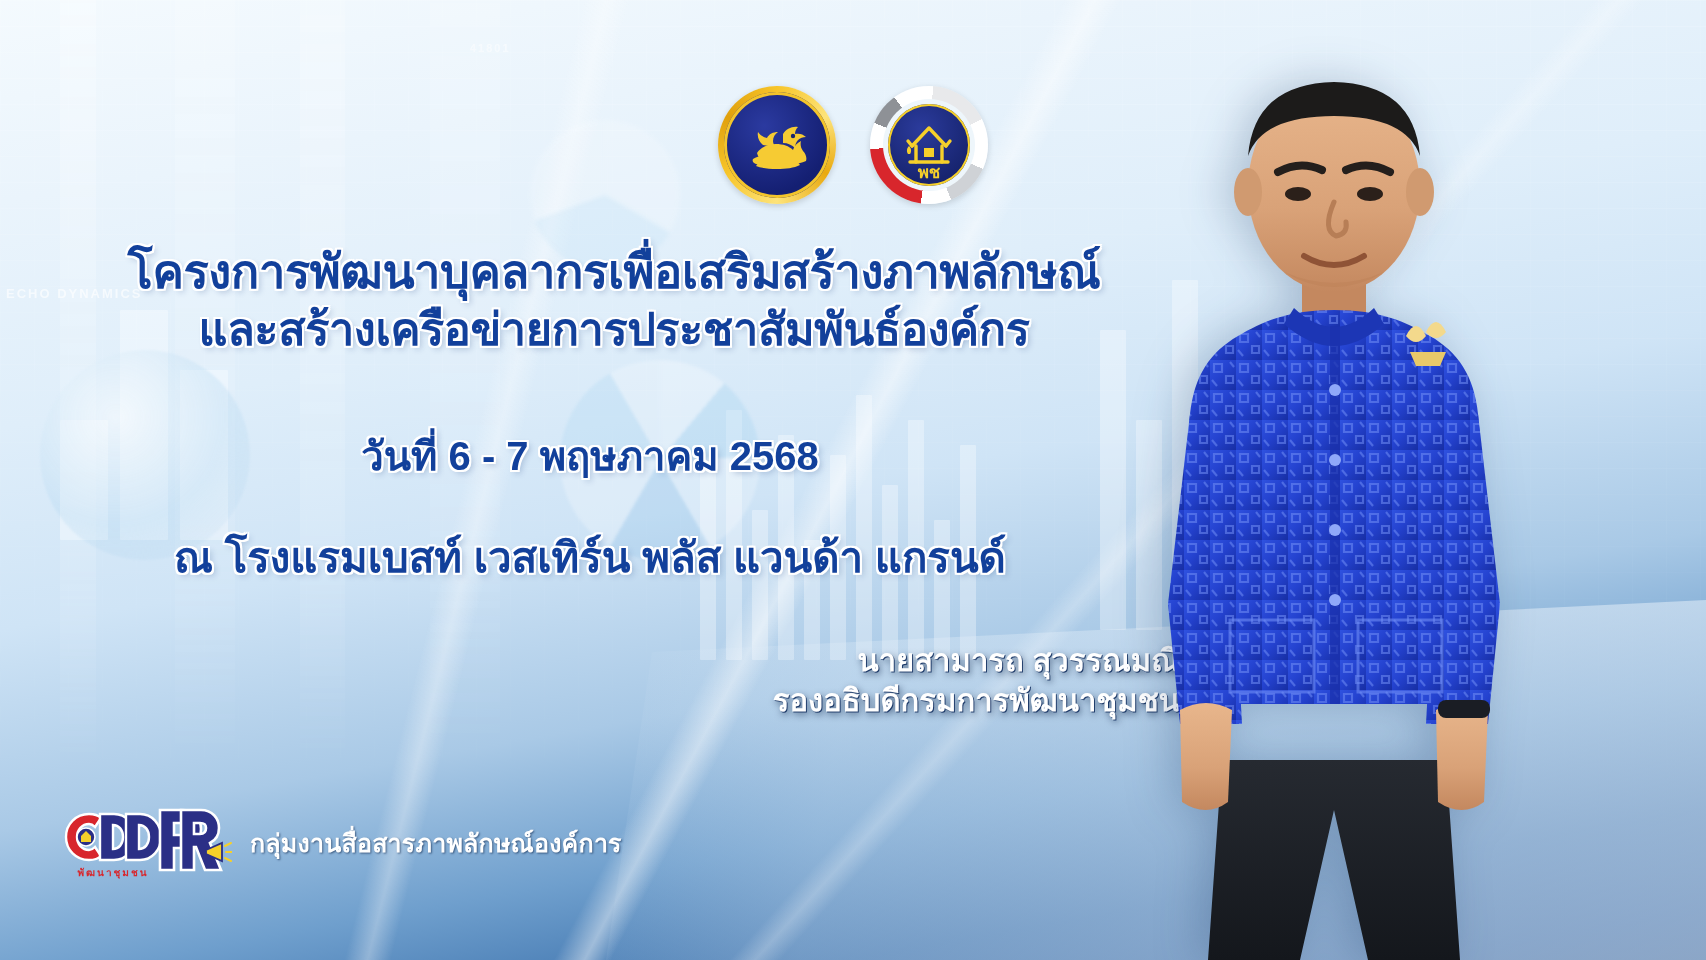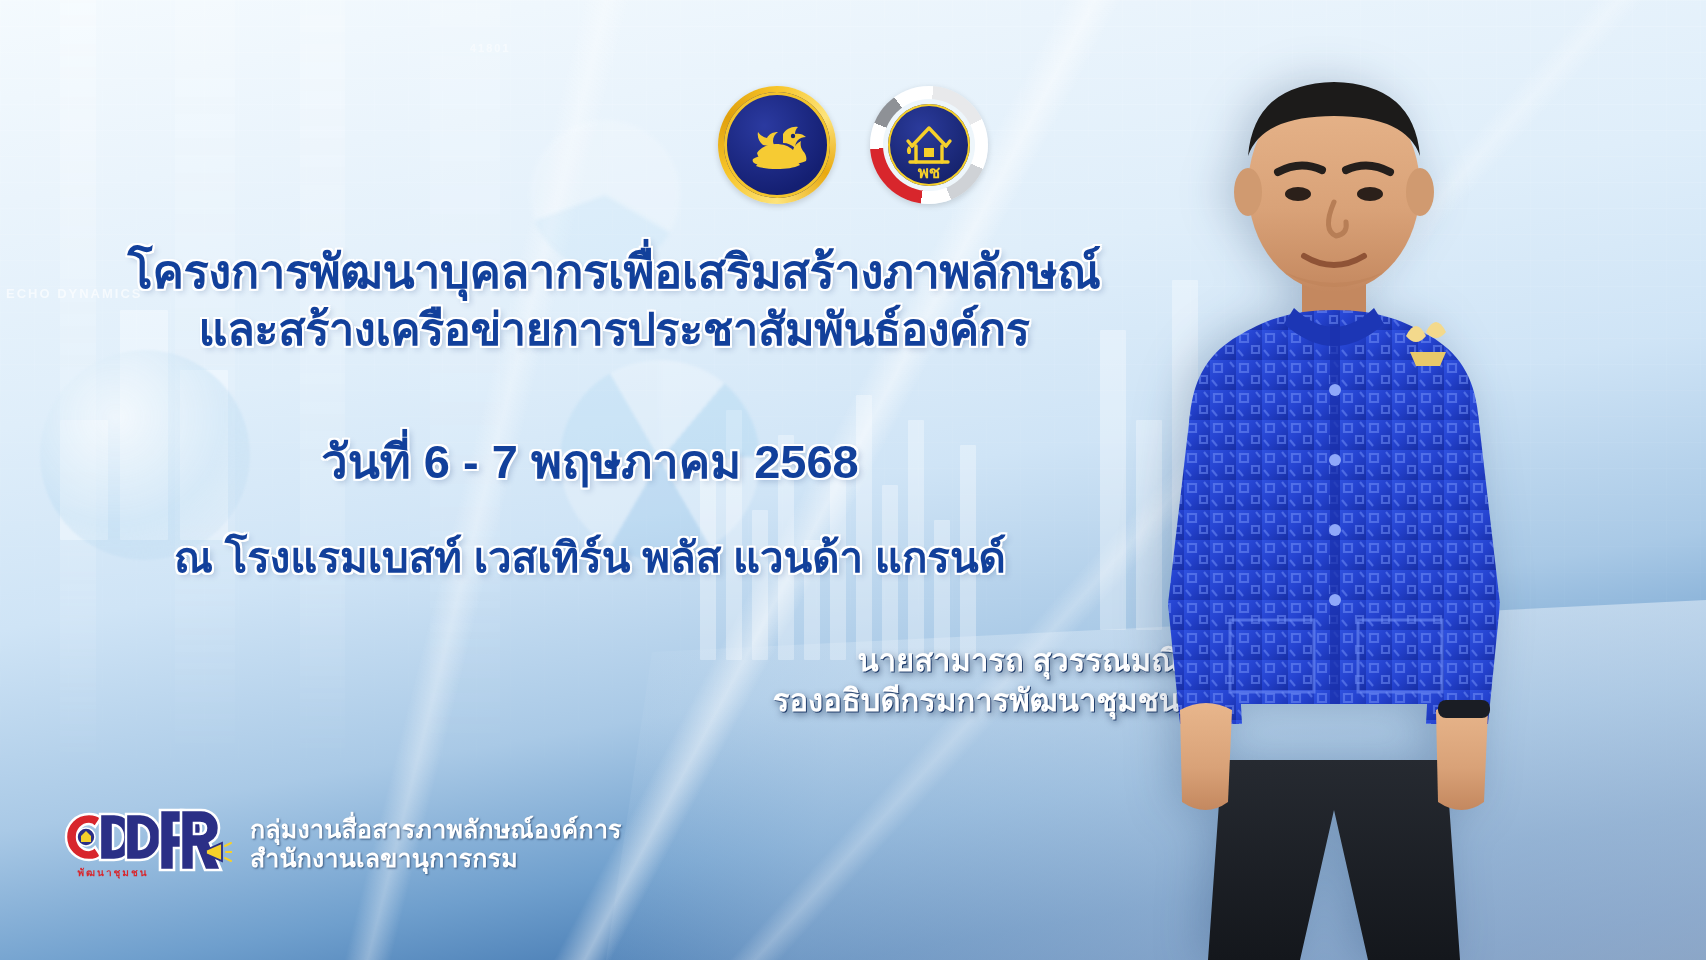--- a/index.html
+++ b/index.html
@@ -156,21 +156,21 @@
     font-family:"Liberation Sans","DejaVu Sans",sans-serif;
     text-shadow:
       2px 0 0 #fff,-2px 0 0 #fff,0 2px 0 #fff,0 -2px 0 #fff,
       2px 2px 0 #fff,-2px 2px 0 #fff,2px -2px 0 #fff,-2px -2px 0 #fff,
       3px 3px 6px rgba(20,55,120,.28);
   }
   .title-line.l2{font-size:45px;margin-top:4px;}
 
   .date-line{
     position:absolute;left:0;top:424px;width:1180px;text-align:center;
-    color:#12409b;font-weight:800;font-size:47px;white-space:nowrap;
+    color:#12409b;font-weight:800;font-size:40px;white-space:nowrap;
     text-shadow:
       2px 0 0 #fff,-2px 0 0 #fff,0 2px 0 #fff,0 -2px 0 #fff,
       2px 2px 0 #fff,-2px 2px 0 #fff,2px -2px 0 #fff,-2px -2px 0 #fff,
       3px 3px 6px rgba(20,55,120,.28);
   }
 
   .venue-line{
     position:absolute;left:0;top:524px;width:1180px;text-align:center;
     color:#12409b;font-weight:800;font-size:42px;white-space:nowrap;
     text-shadow:
@@ -322,21 +322,20 @@
             <path d="M170 50 l7 0"></path>
             <path d="M169 56 l6 3"></path>
         </g>
 
         <text x="57" y="74" text-anchor="middle" font-family="'Liberation Sans',sans-serif" font-size="10" letter-spacing="2" font-weight="bold" fill="#d8262c">พัฒนาชุมชน</text>
       </svg>
     </div>
 
     <div class="footer-text">
       <div>กลุ่มงานสื่อสารภาพลักษณ์องค์การ</div>
-      <div>สำนักงานเลขานุการกรม</div>
     </div>
   </div>
 
   <div class="person">
     <svg viewBox="0 0 560 900" preserveAspectRatio="xMidYMax meet" aria-hidden="true">
       <defs>
         <linearGradient id="shirtG" x1="0" y1="0" x2="1" y2="1">
           <stop offset="0%" stop-color="#2f52e0"></stop>
           <stop offset="45%" stop-color="#2442cf"></stop>
           <stop offset="100%" stop-color="#172ea3"></stop>

